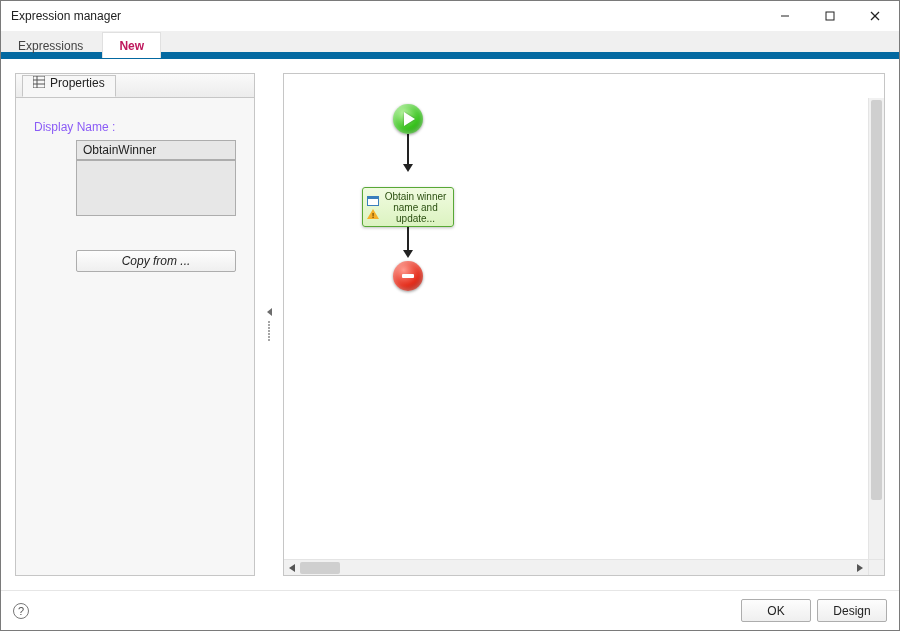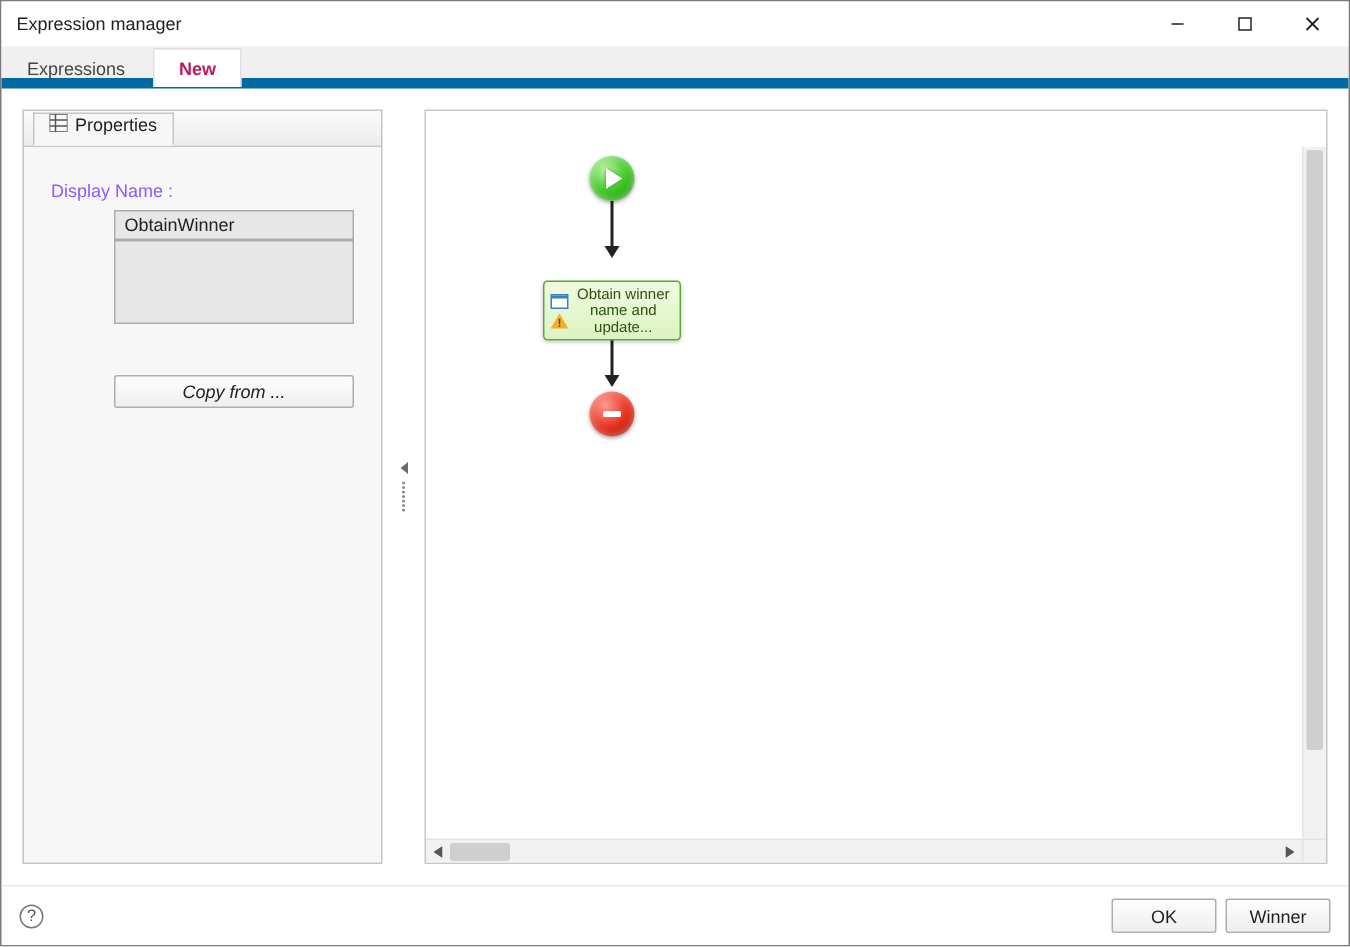--- a/index.html
+++ b/index.html
@@ -402,17 +402,17 @@
 
   <div class="footer">
     <div class="help-circle">
       <span>?</span>
     </div>
     <div class="spacer"></div>
     <div class="btn">
       <span>OK</span>
     </div>
     <div class="btn">
-      <span>Winner</span>
+      <span>Design</span>
     </div>
   </div>
 
 </div>
 
 </body></html>

